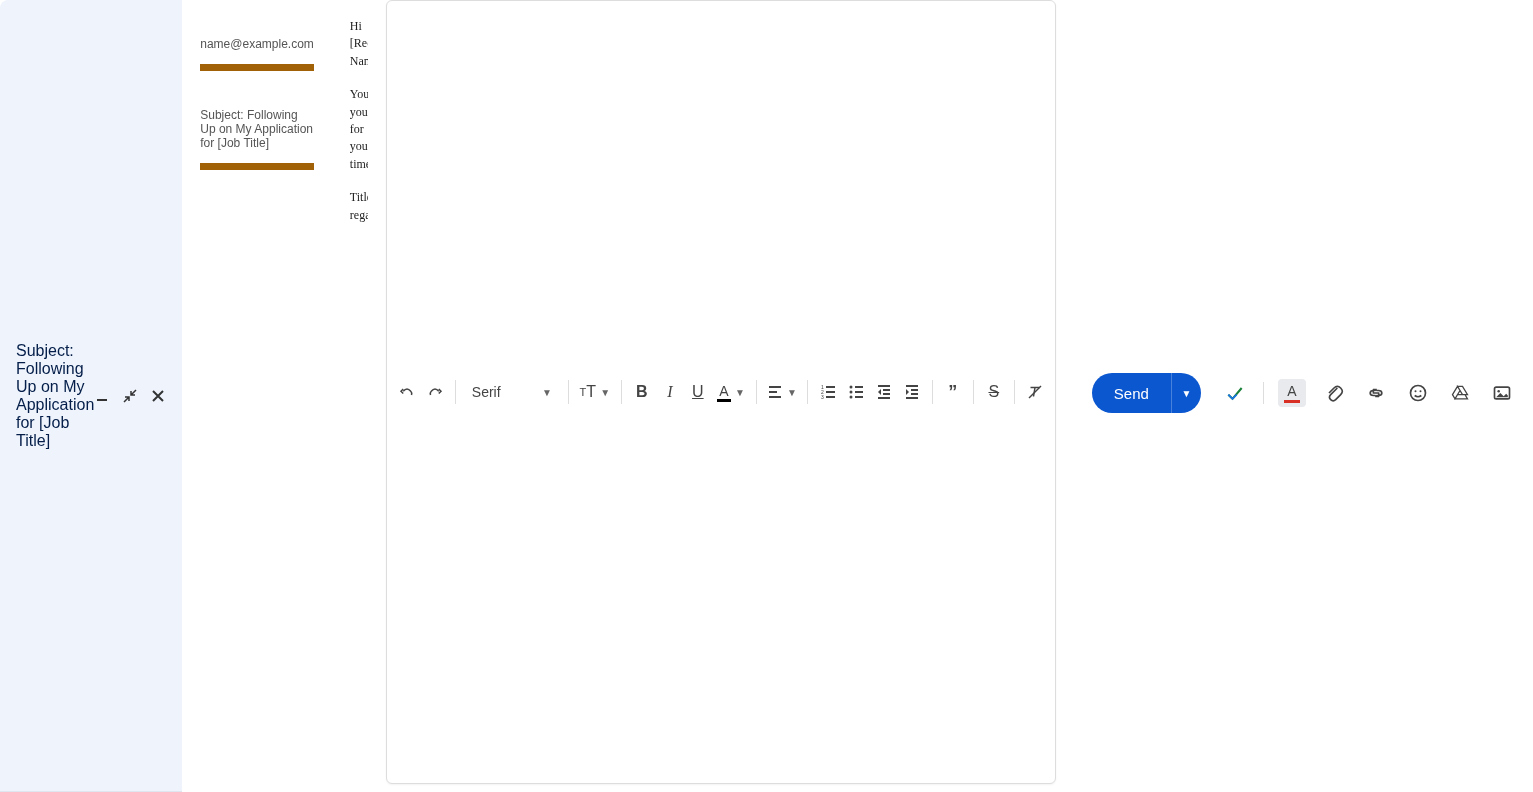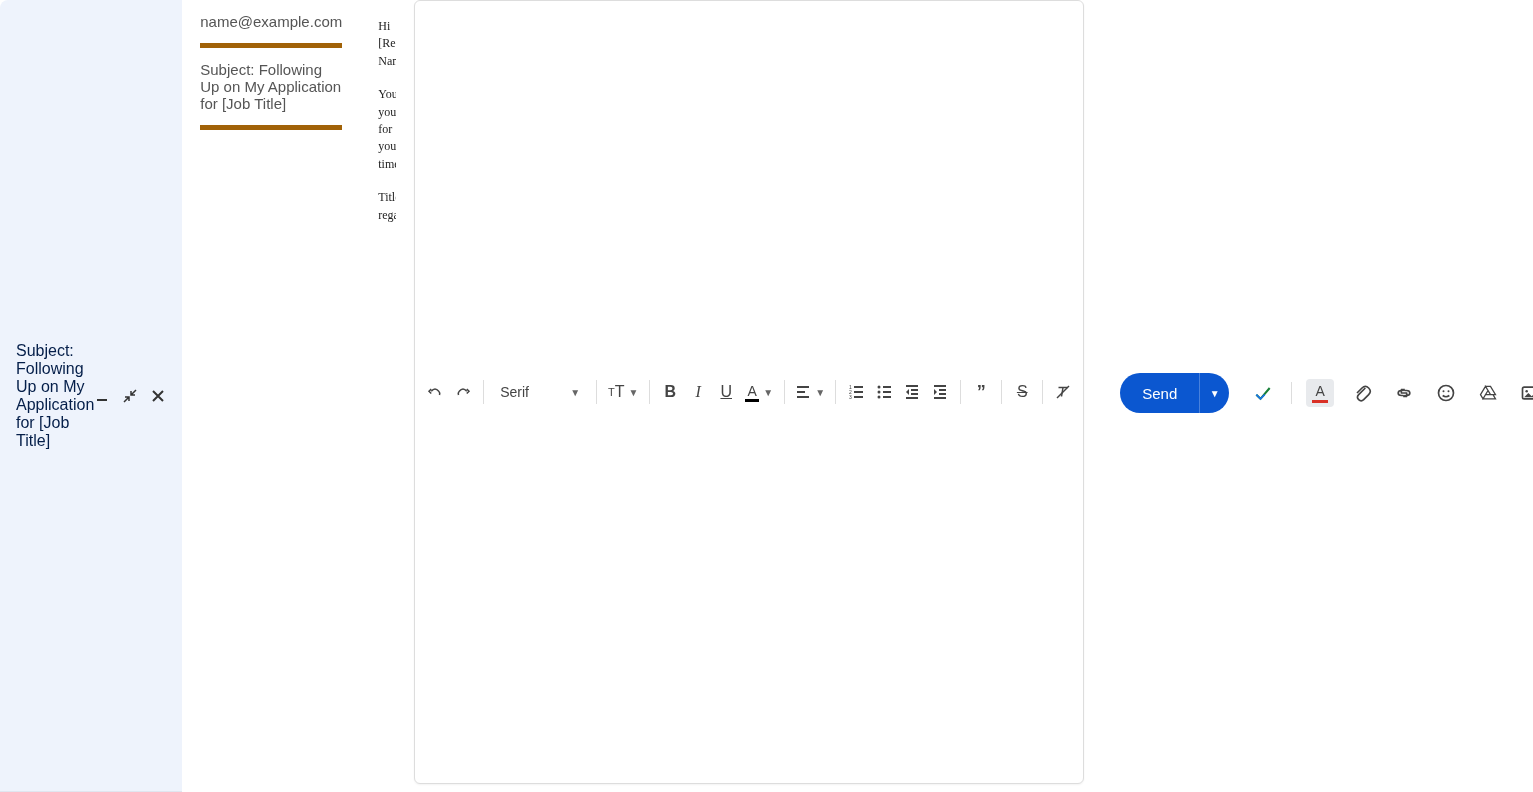--- a/index.html
+++ b/index.html
@@ -43,23 +43,24 @@
   align-items: center;
   justify-content: center;
   cursor: pointer;
   color: #333;
 }
 .fields {
   padding: 0 18px;
 }
 .field-row {
   padding: 13px 0;
-  border-bottom: 5px solid #a16207;
-  font-size: 15px;
+  border-bottom: 7px solid #a16207;
+  font-size: 12px;
   color: #555;
+  margin-top: 24px;
 }
 .body-area {
   flex: 1;
   padding: 18px;
   font-family: Georgia, "Times New Roman", serif;
   font-size: 12px;
   color: #222;
   line-height: 1.45;
   overflow: auto;
 }

